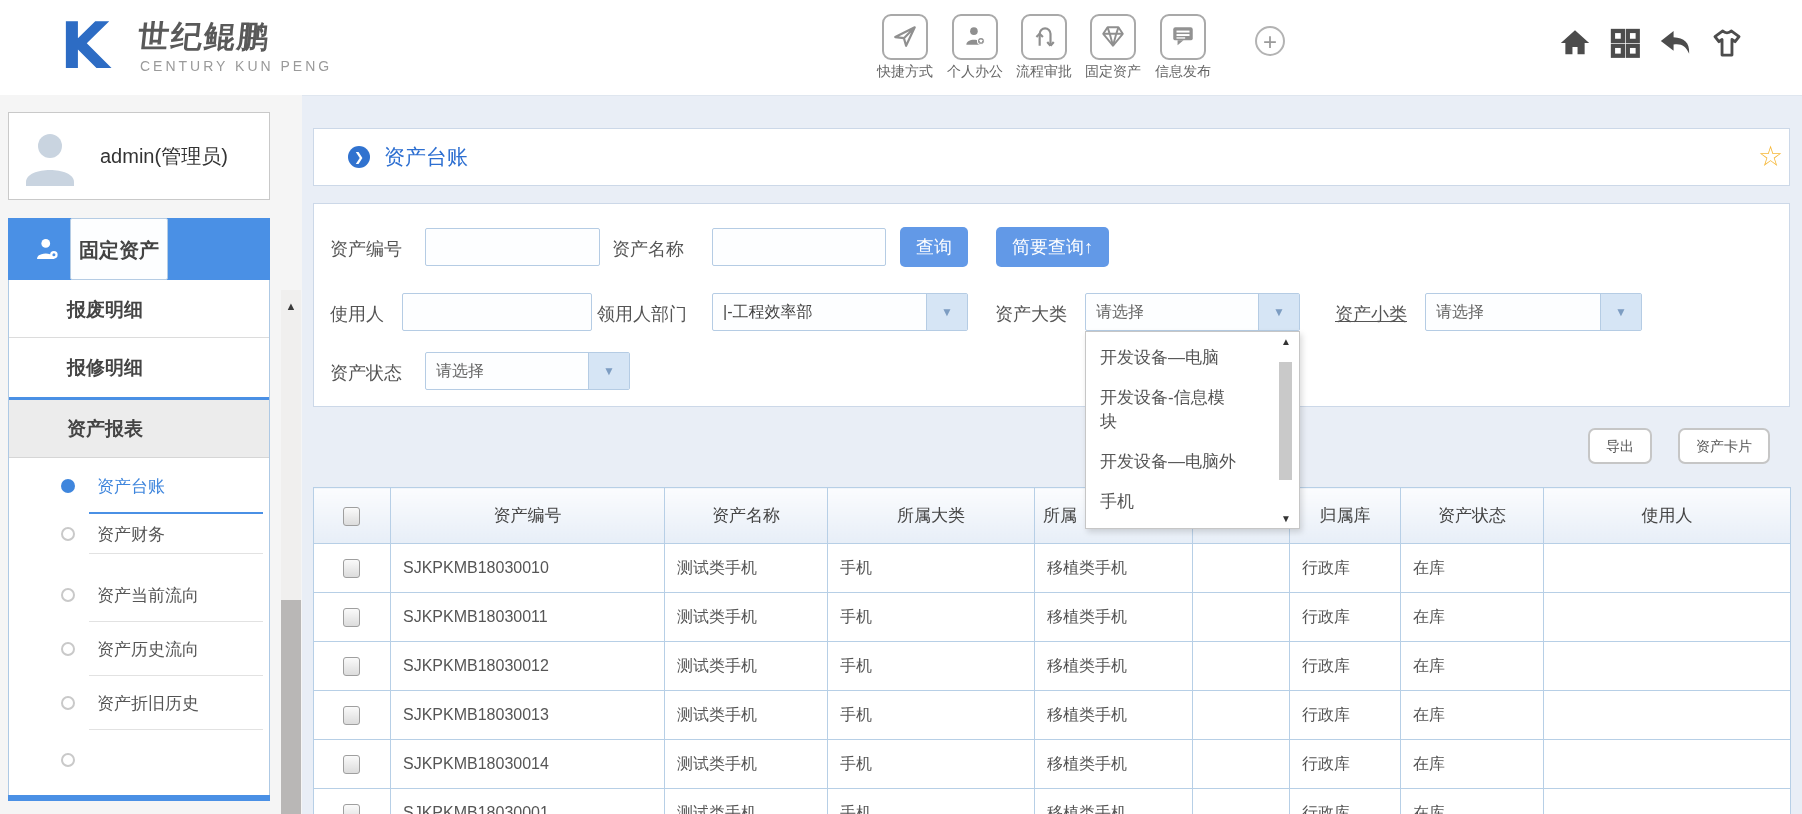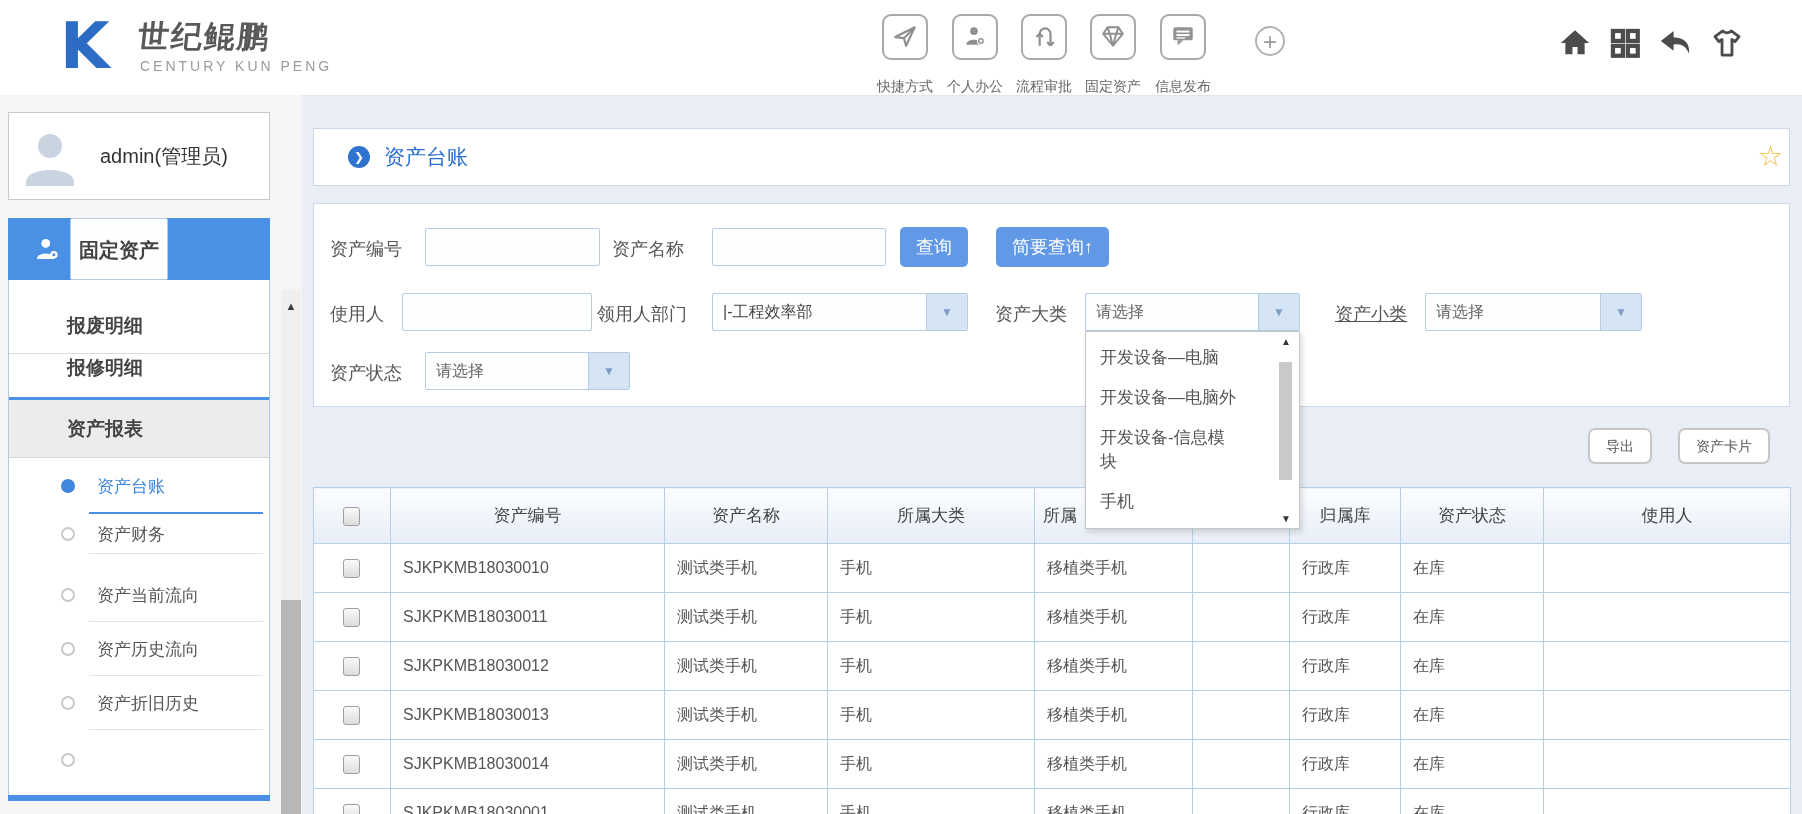--- a/index.html
+++ b/index.html
@@ -10,21 +10,21 @@
   }
   .abs{position:absolute;}
   
   .topbar{left:0;top:0;width:1802px;height:95px;background:#ffffff;border-bottom:1px solid #dfe6ef;}
   .logo-mark{left:60px;top:10px;font-size:64px;font-weight:bold;color:#2d6cc4;font-family:"DejaVu Sans",sans-serif;line-height:72px;}
   .logo-cn{left:138px;top:16px;font-size:31px;font-weight:bold;color:#595959;letter-spacing:2px;transform:skewX(-6deg);}
   .logo-en{left:140px;top:58px;font-size:14px;color:#9a9a9a;letter-spacing:3px;}
   .navitem{top:14px;width:68px;text-align:center;}
   .navbox{display:inline-block;width:46px;height:46px;border:2px solid #a9a9a9;border-radius:9px;box-sizing:border-box;background:#fff;}
   .navbox svg{margin-top:7px;}
-  .navlabel{font-size:14px;color:#666;margin-top:18px;white-space:nowrap;}
+  .navlabel{font-size:14px;color:#666;margin-top:3px;white-space:nowrap;}
   .pluscircle{top:26px;width:30px;height:30px;border:2px solid #b3b3b3;border-radius:50%;color:#9a9a9a;
     font-size:24px;line-height:27px;text-align:center;box-sizing:border-box;background:#fff;}
   .ricon{top:26px;width:34px;height:34px;}
   
   .leftbg{left:0;top:95px;width:302px;height:719px;background:#f5f5f5;}
   .userbox{left:8px;top:112px;width:262px;height:88px;background:#fff;border:1px solid #c9c9c9;box-sizing:border-box;}
   .avatar{left:18px;top:124px;width:64px;height:64px;}
   .username{left:100px;top:112px;height:88px;line-height:88px;font-size:20px;color:#333;}
   .sideheader{left:8px;top:218px;width:262px;height:62px;background:#4a90e5;color:#fff;box-sizing:border-box;}
   .sideheader .txt{position:absolute;left:62px;top:0;height:62px;line-height:62px;font-size:20px;font-weight:bold;}
@@ -172,21 +172,21 @@
   <svg width="30" height="30" viewBox="0 0 24 24">
       <circle cx="11" cy="7.5" r="3.5" fill="#fff"></circle>
       <path d="M4 20 c0-6 14-6 14 0 z" fill="#fff"></path>
       <circle cx="17.5" cy="16.5" r="3" fill="#fff"></circle>
       <circle cx="17.5" cy="16.5" r="1.2" fill="#4a90e5"></circle>
     </svg>
   <span class="txt">固定资产</span>
 </div>
 
 <div class="abs menubox"></div>
-<div class="abs mitem mtop" style="left:9px;top:281px;height:57px;line-height:57px;margin-top:16px;">报废明细</div>
+<div class="abs mitem mtop" style="left:9px;top:281px;height:57px;line-height:57px;">报废明细</div>
 <div class="abs mitem mtop" style="left:9px;top:339px;height:58px;line-height:58px;border-bottom:none;">报修明细</div>
 <div class="abs mitem msect" style="left:9px;top:397px;height:61px;line-height:58px;">资产报表</div>
 
 <div class="abs mitem msub sel" style="left:9px;top:458px;height:56px;">
   <span class="dot"></span>
   <span class="lbl">资产台账</span>
   <span class="underline"></span>
 </div>
 <div class="abs mitem msub" style="left:9px;top:514px;height:40px;">
   <span class="dot"></span>
@@ -347,22 +347,22 @@
     <td>行政库</td>
     <td>在库</td>
     <td></td>
   </tr>
 </tbody>
   </table>
 
 <div class="abs ddlist">
   <ul>
     <li>开发设备—电脑</li>
+    <li>开发设备-信息模块</li>
     <li>开发设备—电脑外</li>
-    <li>开发设备-信息模块</li>
     <li>手机</li>
   </ul>
   <div class="ddscroll">
     <div class="up">▲</div>
     <div class="thumb"></div>
     <div class="dn">▼</div>
   </div>
 </div>
 
 </body></html>

